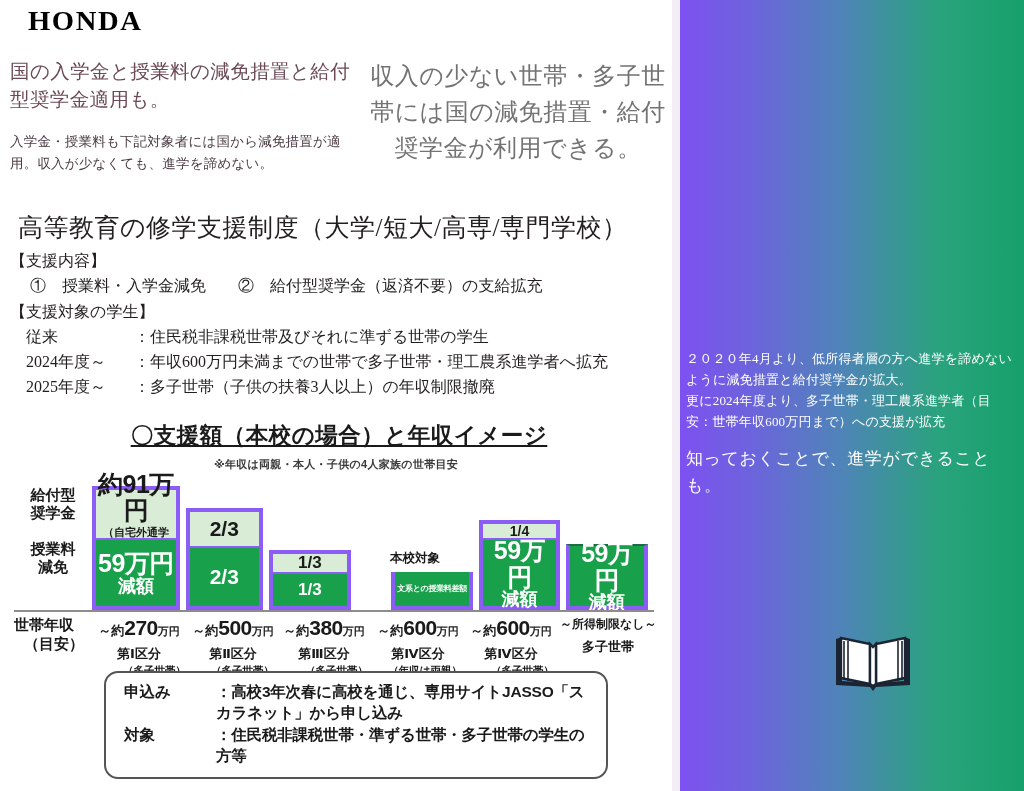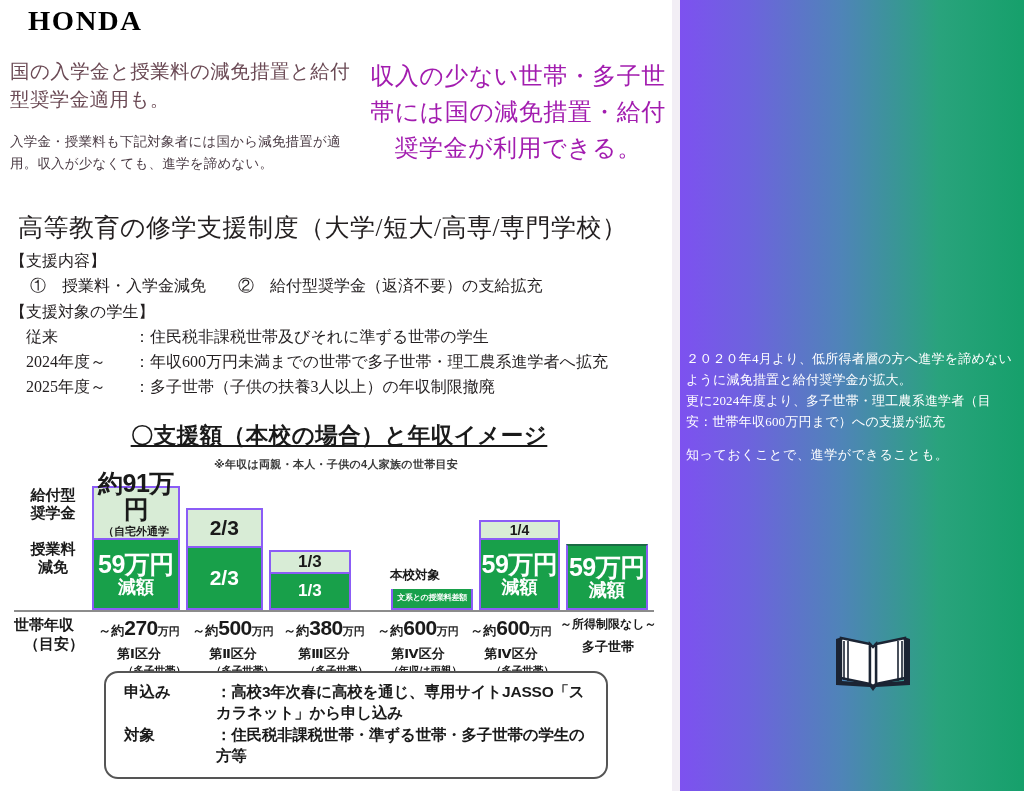--- a/index.html
+++ b/index.html
@@ -68,21 +68,21 @@
   }
 
   .headline-right {
     position: absolute;
     left: 368px;
     top: 58px;
     width: 300px;
     font-family: "Liberation Serif", "DejaVu Serif", serif;
     font-size: 24px;
     line-height: 1.5;
-    color: #a21caf;
+    color: #737373;
     text-align: center;
     letter-spacing: 0.5px;
   }
 
   .section-title {
     position: absolute;
     left: 18px;
     top: 211px;
     font-family: "Liberation Serif", "DejaVu Serif", serif;
     font-size: 25px;
@@ -170,21 +170,21 @@
   .bar-col {
     position: relative;
     display: flex;
     flex-direction: column;
     justify-content: flex-end;
     align-items: stretch;
     margin-right: 6px;
   }
   .seg {
     box-sizing: border-box;
-    border: 2px solid #8b5cf6;
+    border: 4px solid #8b5cf6;
     display: flex;
     flex-direction: column;
     align-items: center;
     justify-content: center;
     text-align: center;
     line-height: 1.05;
   }
   .seg.light {
     background: #d8ecd6;
     color: #1a1a1a;
@@ -334,21 +334,21 @@
     color: #ffffff;
     letter-spacing: 0.2px;
   }
   .rp-body p { margin: 0; }
   .rp-foot {
     position: absolute;
     left: 14px;
     top: 445px;
     width: 330px;
     font-family: "Liberation Serif", "DejaVu Serif", serif;
-    font-size: 13px;
+    font-size: 17px;
     line-height: 1.6;
     color: #ffffff;
     letter-spacing: 0.6px;
   }
   .book-icon {
     position: absolute;
     left: 832px;
     top: 625px;
   }
 </style>
@@ -429,21 +429,21 @@
             <div class="seg light" style="height:24px;">
               <span class="tiny" style="font-size:17px;">1/3</span>
             </div>
             <div class="seg dark" style="height:36px;">
               <span class="tiny" style="font-size:17px;">1/3</span>
             </div>
           </div>
 
           <div class="bar-col" style="width:88px;padding-left:34px;">
             <div class="col-callout">本校対象</div>
-            <div class="seg dark" style="height:21px;">
+            <div class="seg dark" style="height:38px;">
               <span class="xtiny">文系との授業料差額</span>
             </div>
           </div>
 
           <div class="bar-col" style="width:86px;">
             <div class="seg light" style="height:20px;">
               <span class="tiny" style="font-size:14px;">1/4</span>
             </div>
             <div class="seg dark" style="height:70px;">
               <div><span class="big">59万円</span></div>

